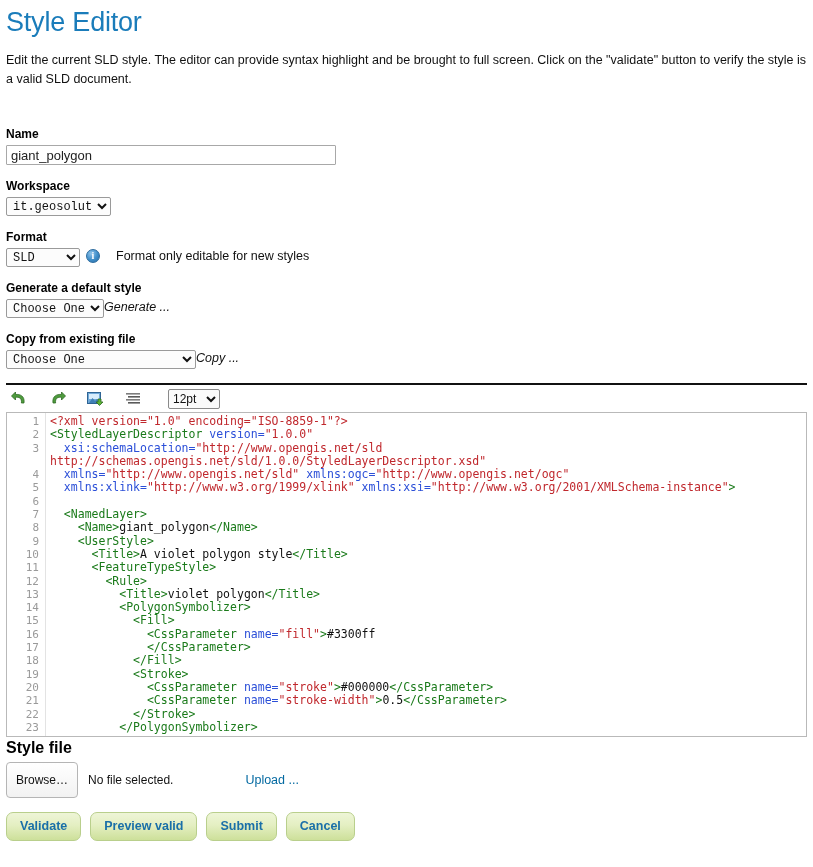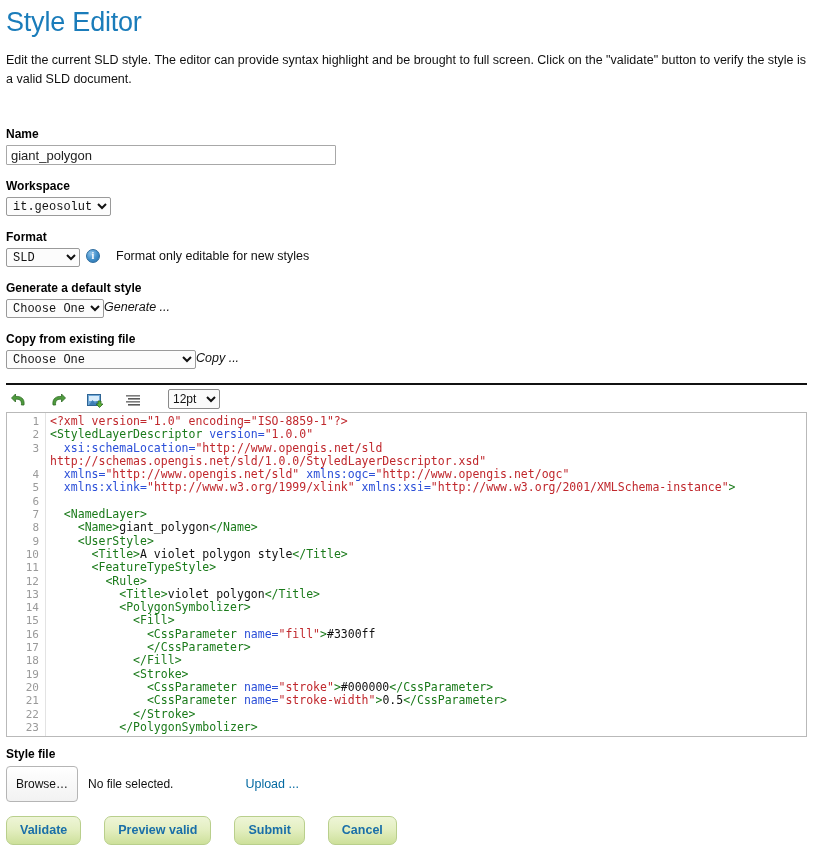--- a/index.html
+++ b/index.html
@@ -120,21 +120,21 @@
 
   hr.rule {
     border: none;
     border-top: 2px solid #111;
     margin: 14px 0 0 0;
   }
 
   
   .editor-toolbar {
     display: flex;
-    align-items: flex-end;
+    align-items: flex-start;
     gap: 20px;
     padding: 4px 0 3px 4px;
   }
   .tb-icon {
     width: 18px;
     height: 18px;
     display: inline-flex;
     align-items: center;
     justify-content: center;
     cursor: pointer;
@@ -194,22 +194,22 @@
   }
   .tag   { color: #1a7a1a; }
   .attr  { color: #2b4fd8; }
   .val   { color: #c0282d; }
   .txt   { color: #111111; }
   .pi    { color: #c0282d; }
 
   
   .stylefile-label {
     font-weight: bold;
-    font-size: 12px;
-    margin-top: 10px;
+    font-size: 16px;
+    margin-top: 2px;
     display: block;
   }
   .file-row {
     display: flex;
     align-items: center;
     margin-top: 5px;
   }
   .browse-btn {
     font-family: "Liberation Sans", sans-serif;
     font-size: 12px;
@@ -229,21 +229,21 @@
     color: #0369a1;
     font-size: 12.5px;
     margin-left: 72px;
     text-decoration: none;
     cursor: pointer;
   }
 
   
   .btn-row {
     display: flex;
-    gap: 23px;
+    gap: 9px;
     margin-top: 14px;
     padding-bottom: 10px;
   }
   .btn-green {
     font-family: "Liberation Sans", sans-serif;
     font-size: 12.5px;
     font-weight: bold;
     color: #1a6fa8;
     background: linear-gradient(#eef5d7 0%, #e4efc2 45%, #cde09a 100%);
     border: 1px solid #b9cf8c;

